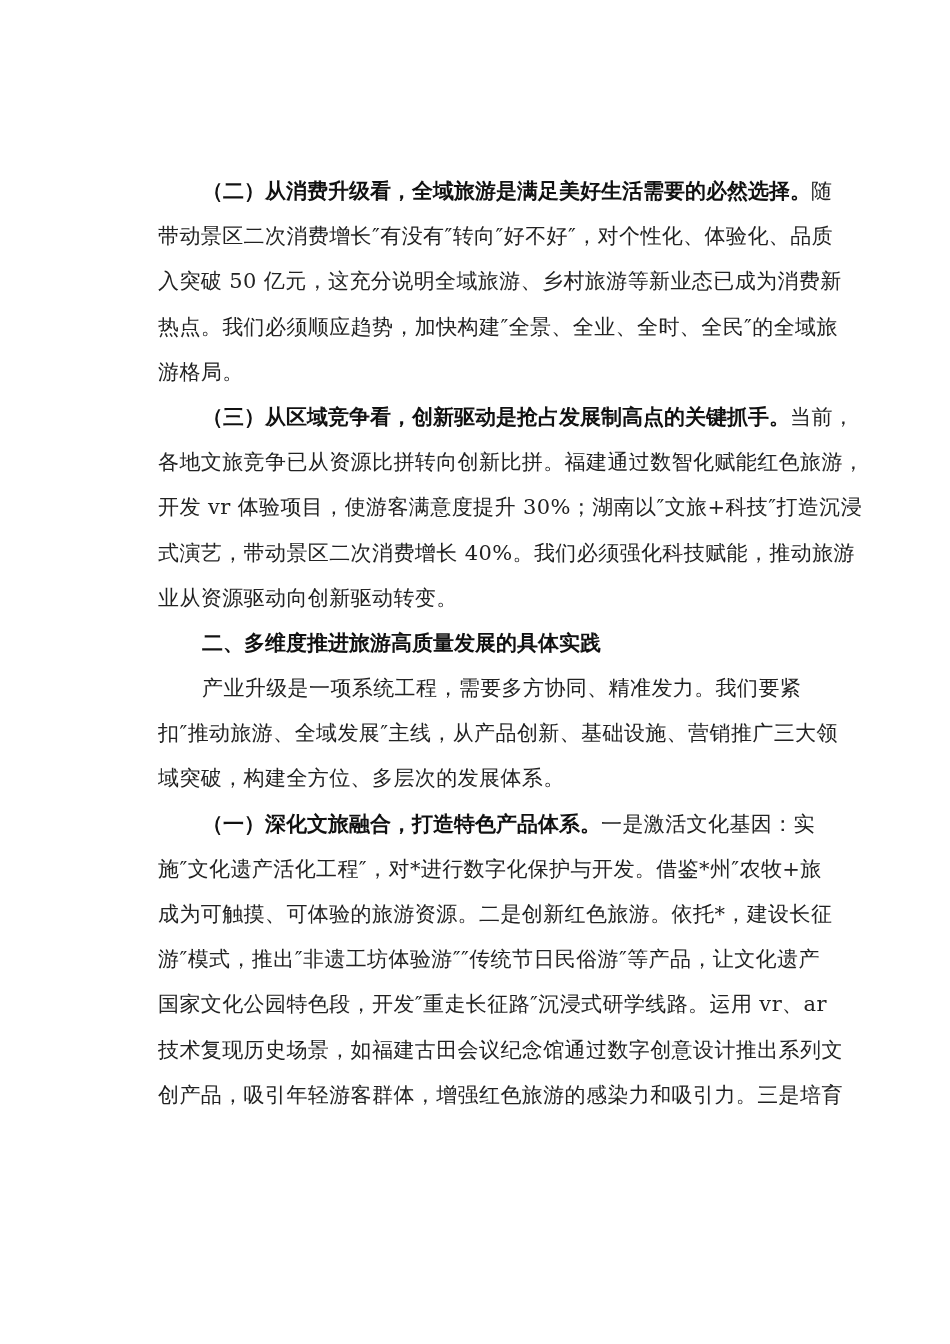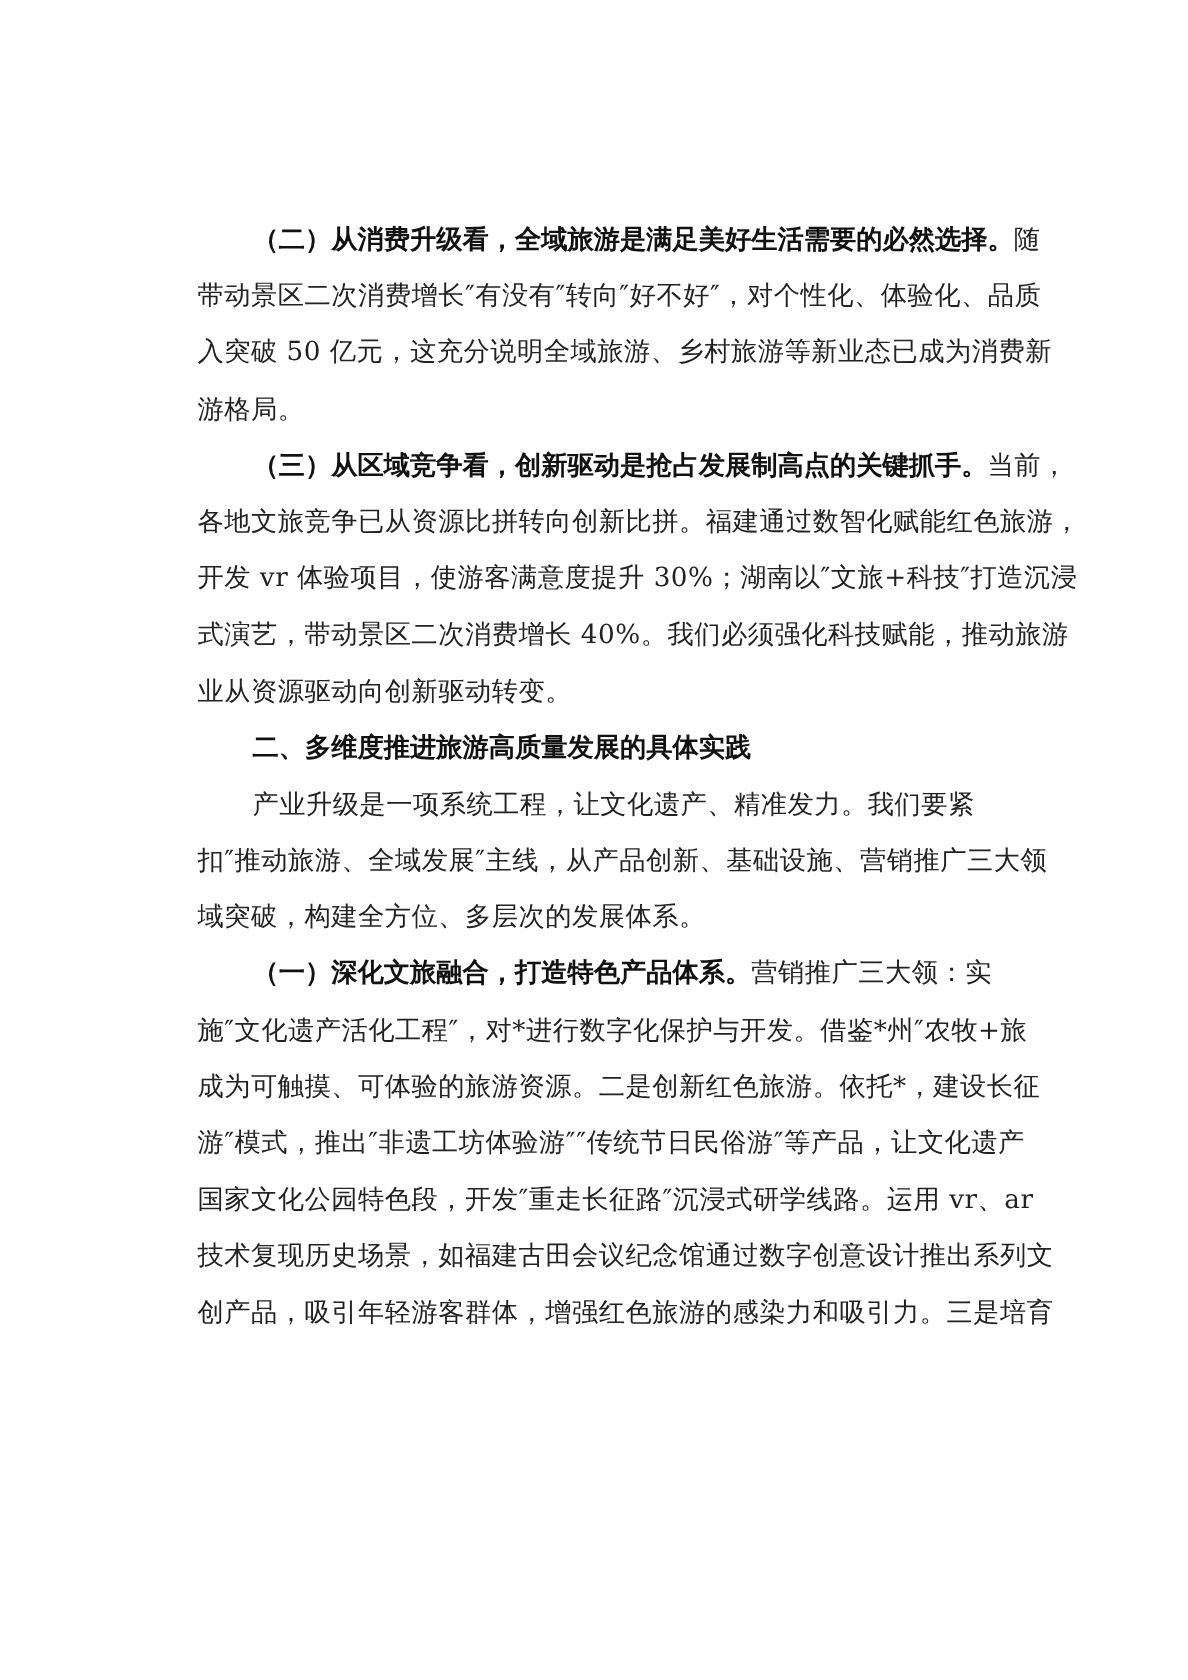--- a/index.html
+++ b/index.html
@@ -45,43 +45,44 @@
   </style>
 </head>
 <body>
 
 <div class="page">
 
   <div>
     <div class="line indent"><span class="b">（二）从消费升级看，全域旅游是满足美好生活需要的必然选择。</span><span>随</span></div>
     <div class="line">带动景区二次消费增长″有没有″转向″好不好″，对个性化、体验化、品质</div>
     <div class="line">入突破 50 亿元，这充分说明全域旅游、乡村旅游等新业态已成为消费新</div>
+    <div class="line">热点。我们必须顺应趋势，加快构建″全景、全业、全时、全民″的全域旅</div>
     <div class="line">游格局。</div>
   </div>
 
   <div>
     <div class="line indent"><span class="b">（三）从区域竞争看，创新驱动是抢占发展制高点的关键抓手。</span><span>当前，</span></div>
     <div class="line">各地文旅竞争已从资源比拼转向创新比拼。福建通过数智化赋能红色旅游，</div>
     <div class="line">开发 vr 体验项目，使游客满意度提升 30%；湖南以″文旅+科技″打造沉浸</div>
     <div class="line">式演艺，带动景区二次消费增长 40%。我们必须强化科技赋能，推动旅游</div>
     <div class="line">业从资源驱动向创新驱动转变。</div>
   </div>
 
   <div>
     <div class="line heading"><span class="b">二、多维度推进旅游高质量发展的具体实践</span></div>
   </div>
 
   <div>
-    <div class="line indent">产业升级是一项系统工程，让文化遗产、精准发力。我们要紧</div>
+    <div class="line indent">产业升级是一项系统工程，需要多方协同、精准发力。我们要紧</div>
     <div class="line">扣″推动旅游、全域发展″主线，从产品创新、基础设施、营销推广三大领</div>
     <div class="line">域突破，构建全方位、多层次的发展体系。</div>
   </div>
 
   <div>
-    <div class="line indent"><span class="b">（一）深化文旅融合，打造特色产品体系。</span><span>营销推广三大领：实</span></div>
+    <div class="line indent"><span class="b">（一）深化文旅融合，打造特色产品体系。</span><span>一是激活文化基因：实</span></div>
     <div class="line">施″文化遗产活化工程″，对*进行数字化保护与开发。借鉴*州″农牧+旅</div>
     <div class="line">成为可触摸、可体验的旅游资源。二是创新红色旅游。依托*，建设长征</div>
     <div class="line">游″模式，推出″非遗工坊体验游″″传统节日民俗游″等产品，让文化遗产</div>
     <div class="line">国家文化公园特色段，开发″重走长征路″沉浸式研学线路。运用 vr、ar</div>
     <div class="line">技术复现历史场景，如福建古田会议纪念馆通过数字创意设计推出系列文</div>
     <div class="line">创产品，吸引年轻游客群体，增强红色旅游的感染力和吸引力。三是培育</div>
   </div>
 
 </div>
 

